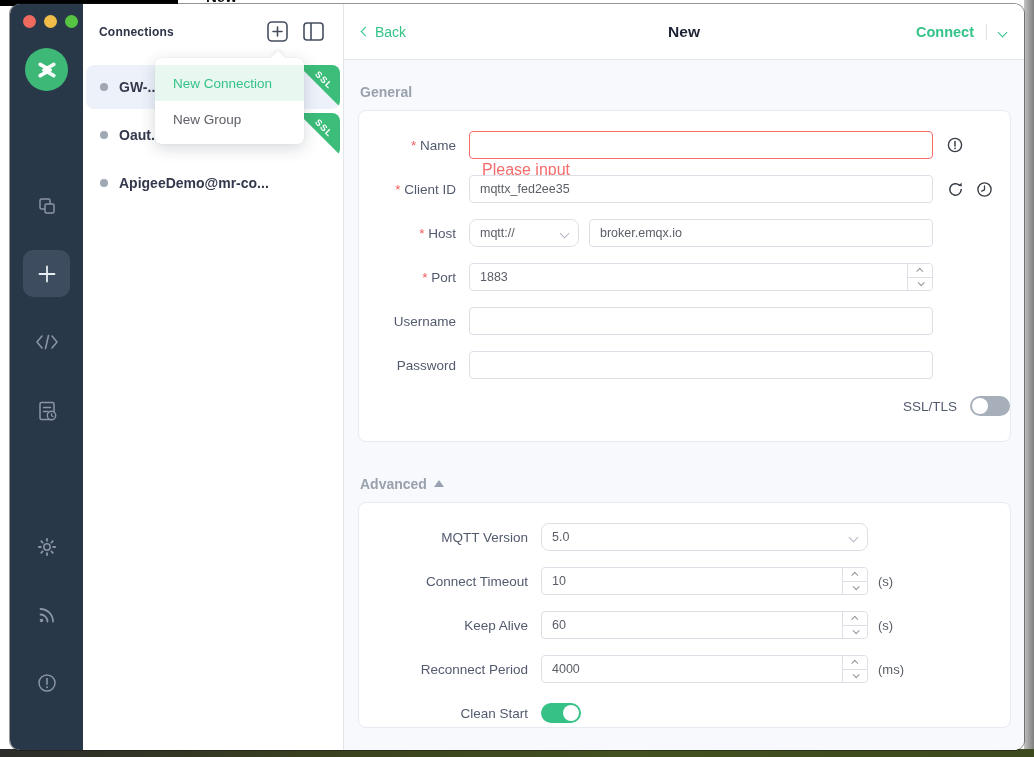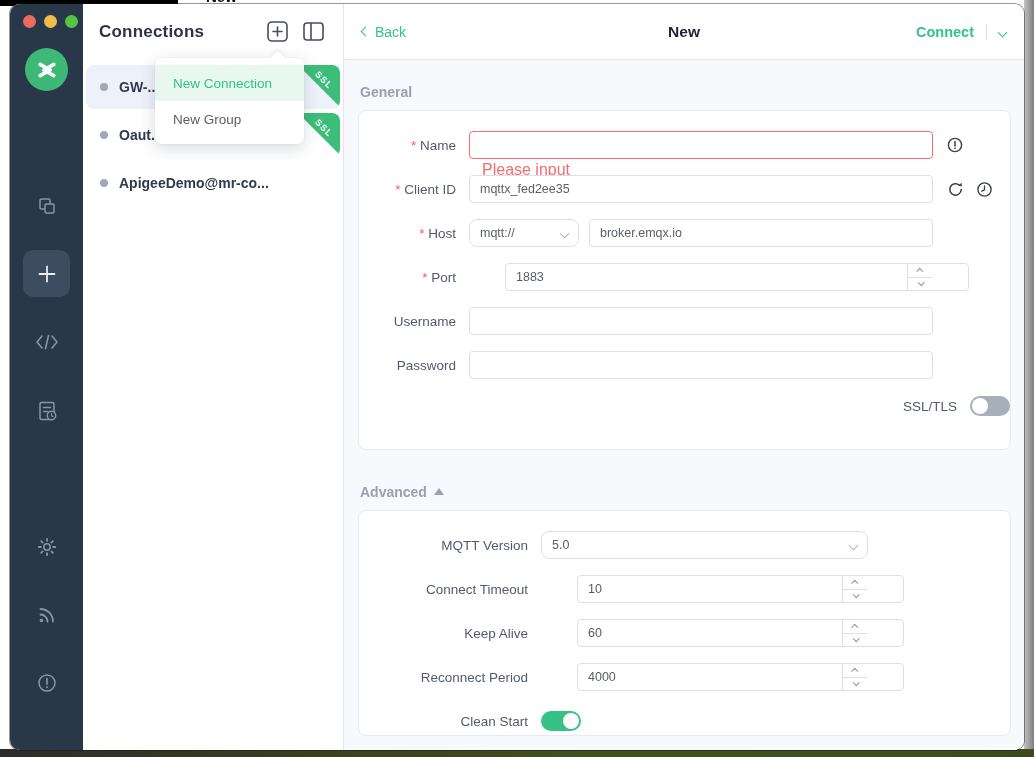--- a/index.html
+++ b/index.html
@@ -36,21 +36,21 @@
     background:#3eb877; display:flex; align-items:center; justify-content:center; }
   .side-ic { position:absolute; left:50%; transform:translateX(-50%); width:26px; height:26px;
     display:flex; align-items:center; justify-content:center; color:#8a94a6; cursor:pointer; }
   .plus-btn { position:absolute; left:13px; top:246px; width:47px; height:47px; border-radius:10px;
     background:#3d4c5e; display:flex; align-items:center; justify-content:center; cursor:pointer; }
   .side-ic svg, .plus-btn svg, .logo svg { display:block; }
 
   
   .panel { width:261px; flex:none; background:#fff; border-right:1px solid #e2e5ea; position:relative; }
   .panel-header { display:flex; align-items:center; padding:16px 18px 8px 16px; }
-  .panel-title { font-size:17px; font-weight:700; color:#2e3346; letter-spacing:.2px; }
+  .panel-title { font-size:12px; font-weight:700; color:#2e3346; letter-spacing:.2px; }
   .panel-actions { margin-left:auto; display:flex; gap:13px; }
   .icon-btn { width:23px; height:23px; display:flex; align-items:center; justify-content:center;
     color:#454d5f; cursor:pointer; background:none; border:none; padding:0; }
 
   .conn-list { margin-top:14px; padding:0 3px; }
   .conn-item { height:44px; margin-bottom:4px; border-radius:8px; display:flex; align-items:center;
     padding:0 0 0 14px; position:relative; overflow:hidden; cursor:pointer; }
   .conn-item.selected { background:#edf2fa; }
   .conn-dot { width:8px; height:8px; border-radius:50%; background:#a1a7b3; flex:none; margin-right:11px; }
   .conn-name { font-size:14px; font-weight:600; color:#33384c; white-space:nowrap; overflow:hidden; }
@@ -80,21 +80,21 @@
     font-weight:bold; color:#1d2333; }
   .header-right { margin-left:auto; display:flex; align-items:center; }
   .connect-link { color:#34c388; font-size:14.5px; cursor:pointer;font-weight:bold; }
   .header-divider { width:1px; height:16px; background:#dde1e8; margin:0 12px; }
   .connect-caret { color:#34c388; cursor:pointer; display:flex; align-items:center; padding-top:2px; }
 
   .content { flex:1; padding:24px 13px 0 14px; overflow:hidden; }
   .section-label { font-size:14px; font-weight:bold; color:#99a1ad; margin:0 2px 10px; display:flex; align-items:center; gap:7px; }
   .tri-up { width:0; height:0; border-left:5px solid transparent; border-right:5px solid transparent;
     border-bottom:7px solid #98a2b3; display:inline-block; margin-top:-1px; }
-  .card { background:#fff; border:1px solid #e7eaf0; border-radius:8px; padding:20px 0 32px; }
+  .card { background:#fff; border:1px solid #e7eaf0; border-radius:8px; padding:20px 0 24px; }
   .card.advanced { margin-bottom:0; padding-bottom:0; }
   .adv-label { margin-top:34px; }
 
   .frow { display:flex; align-items:center; margin-bottom:16px; position:relative; }
   .frow:last-child { margin-bottom:0; }
   .flabel { width:110px; flex:none; text-align:right; padding-right:13px; font-size:13.5px; color:#525a6e; }
   .card.advanced .flabel { width:182px; }
   .req:before { content:"* "; color:#f25a5a; }
   .ffield { width:464px; flex:none; position:relative; }
   .card.advanced .ffield { width:327px; }
@@ -105,21 +105,21 @@
   .err-msg { position:absolute; left:123px; top:30px; font-size:16px; color:#f56c6c; }
 
   .select-box { height:28px; border:1px solid #dcdfe6; border-radius:8px; background:#fff;
     display:flex; align-items:center; padding:0 10px; font-size:12.5px; color:#5a5e66; cursor:pointer; }
   .select-box .sel-caret { margin-left:auto; color:#b3b8c2; }
   .host-field { display:flex; gap:10px; }
   .host-proto { width:110px; flex:none; }
   .host-addr { flex:1; }
 
   .numwrap { position:relative; }
-  .numwrap .inp { padding-right:34px;margin-left:36px; }
+  .numwrap .inp { padding-right:34px; }
   .stepper { position:absolute; top:1px; right:1px; bottom:1px; width:25px; border-left:1px solid #dcdfe6;
     display:flex; flex-direction:column; border-radius:0 4px 4px 0; overflow:hidden; background:#fff; }
   .step { flex:1; display:flex; align-items:center; justify-content:center; color:#90949d; cursor:pointer; }
   .step.up { border-bottom:1px solid #dcdfe6; }
   .chev-up-t { width:5px; height:5px; border-left:1.4px solid currentColor; border-top:1.4px solid currentColor; transform:rotate(45deg) translateY(1px); }
   .chev-dn-t { width:5px; height:5px; border-right:1.4px solid currentColor; border-bottom:1.4px solid currentColor; transform:rotate(45deg) translateY(-1px); }
   .unit { margin-left:10px; font-size:13px; color:#5b6068; }
 
   .toggle { width:40px; height:20px; border-radius:10px; position:relative; cursor:pointer; flex:none; }
   .toggle .knob { position:absolute; top:2px; width:16px; height:16px; border-radius:50%; background:#fff; }

